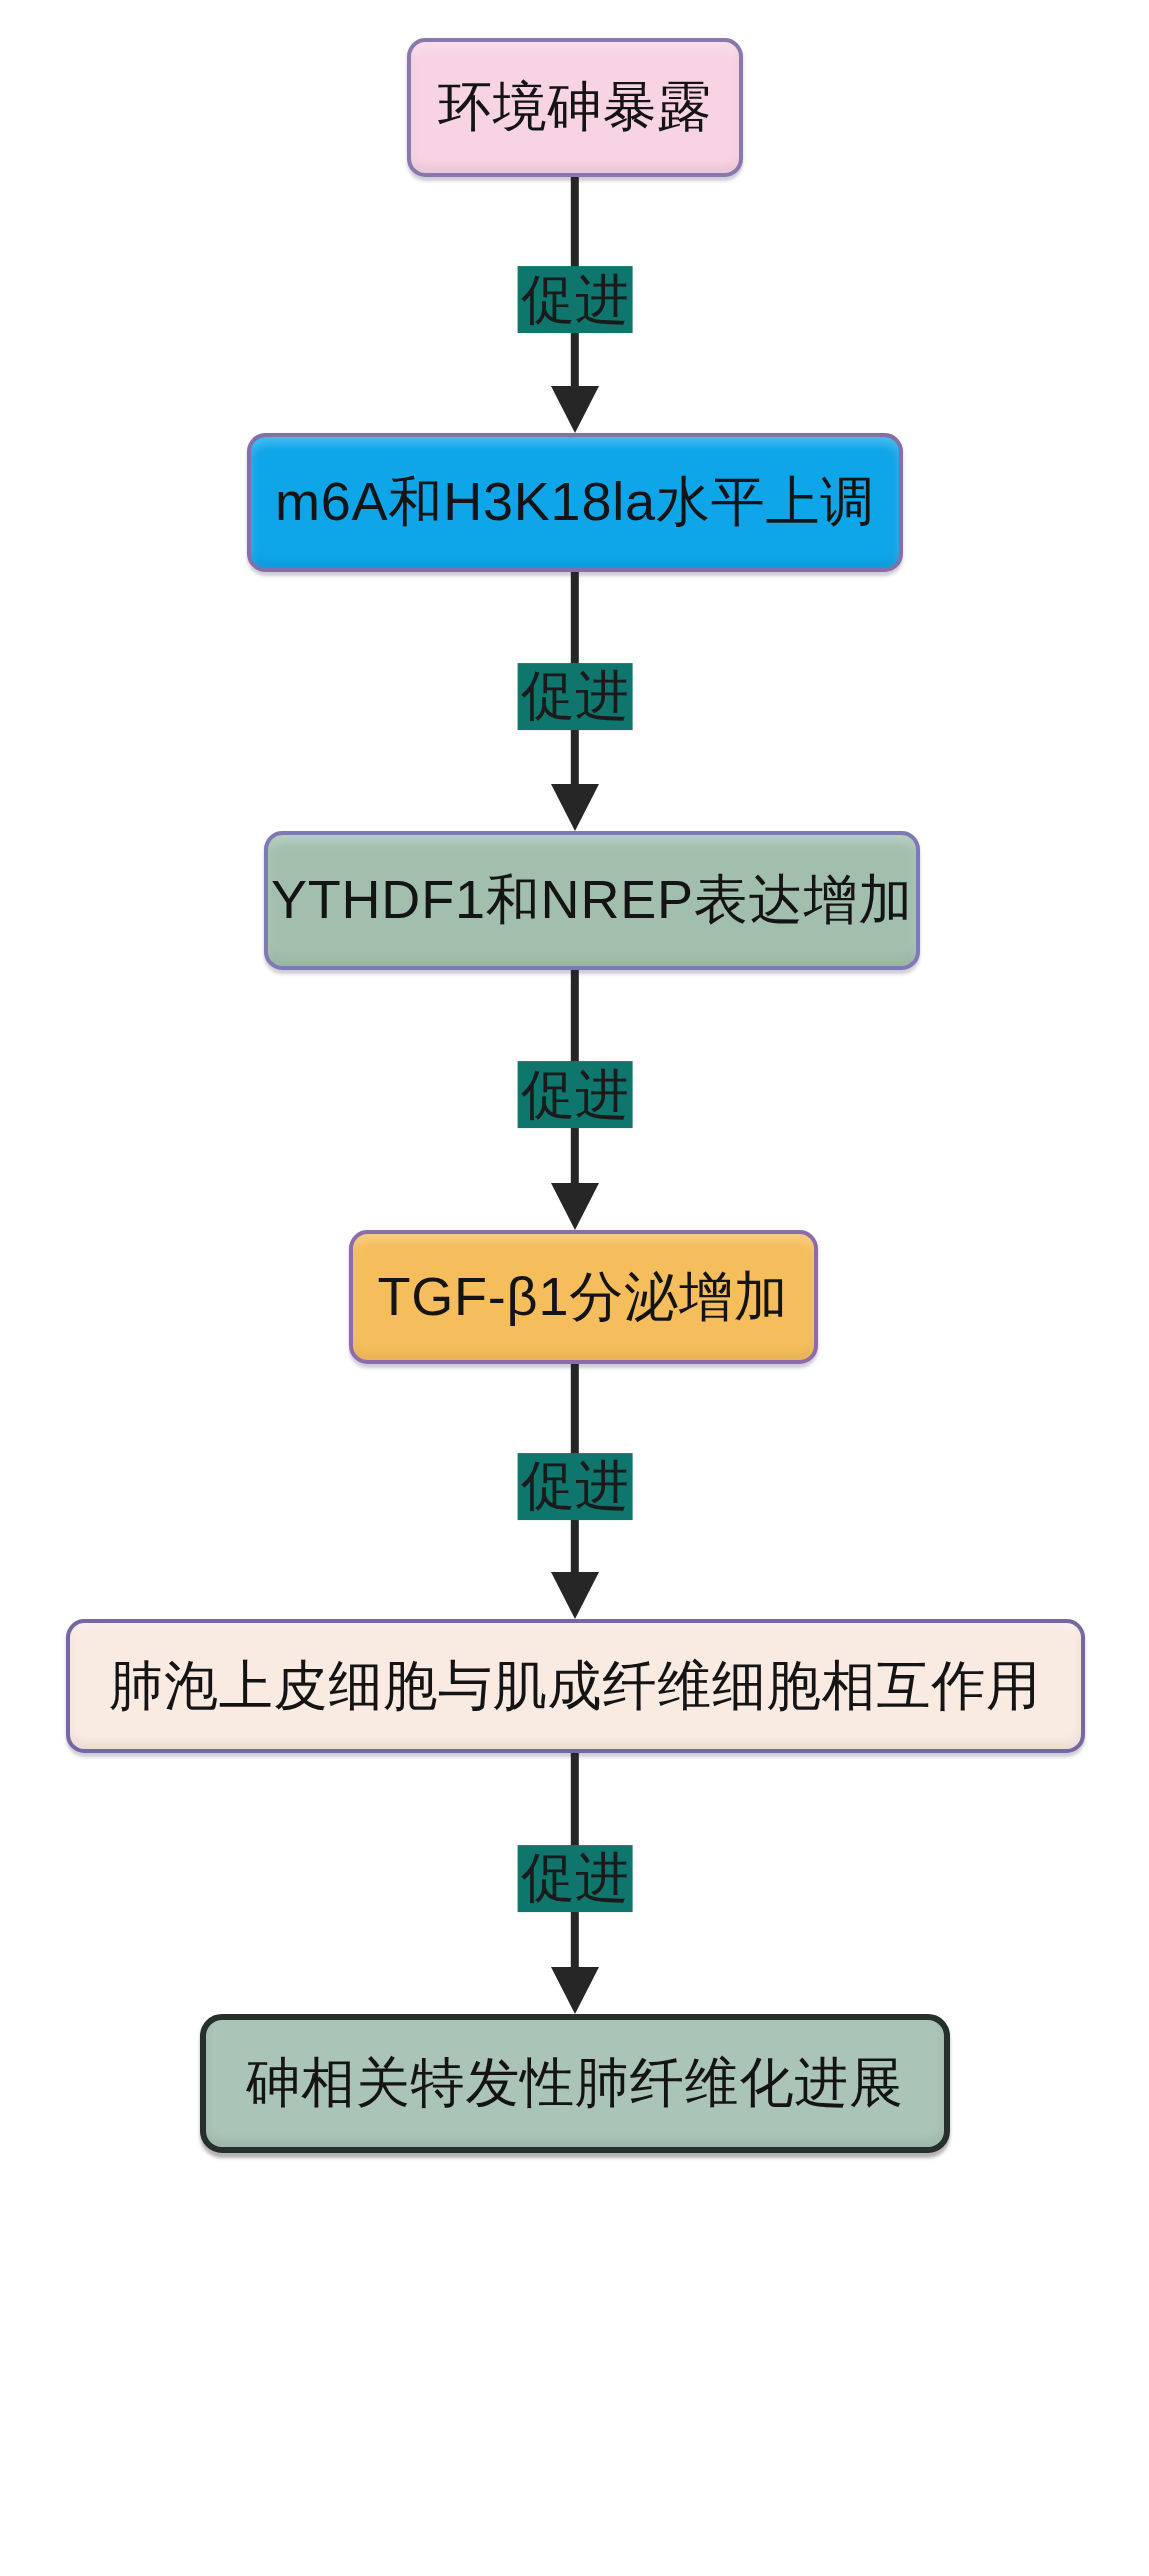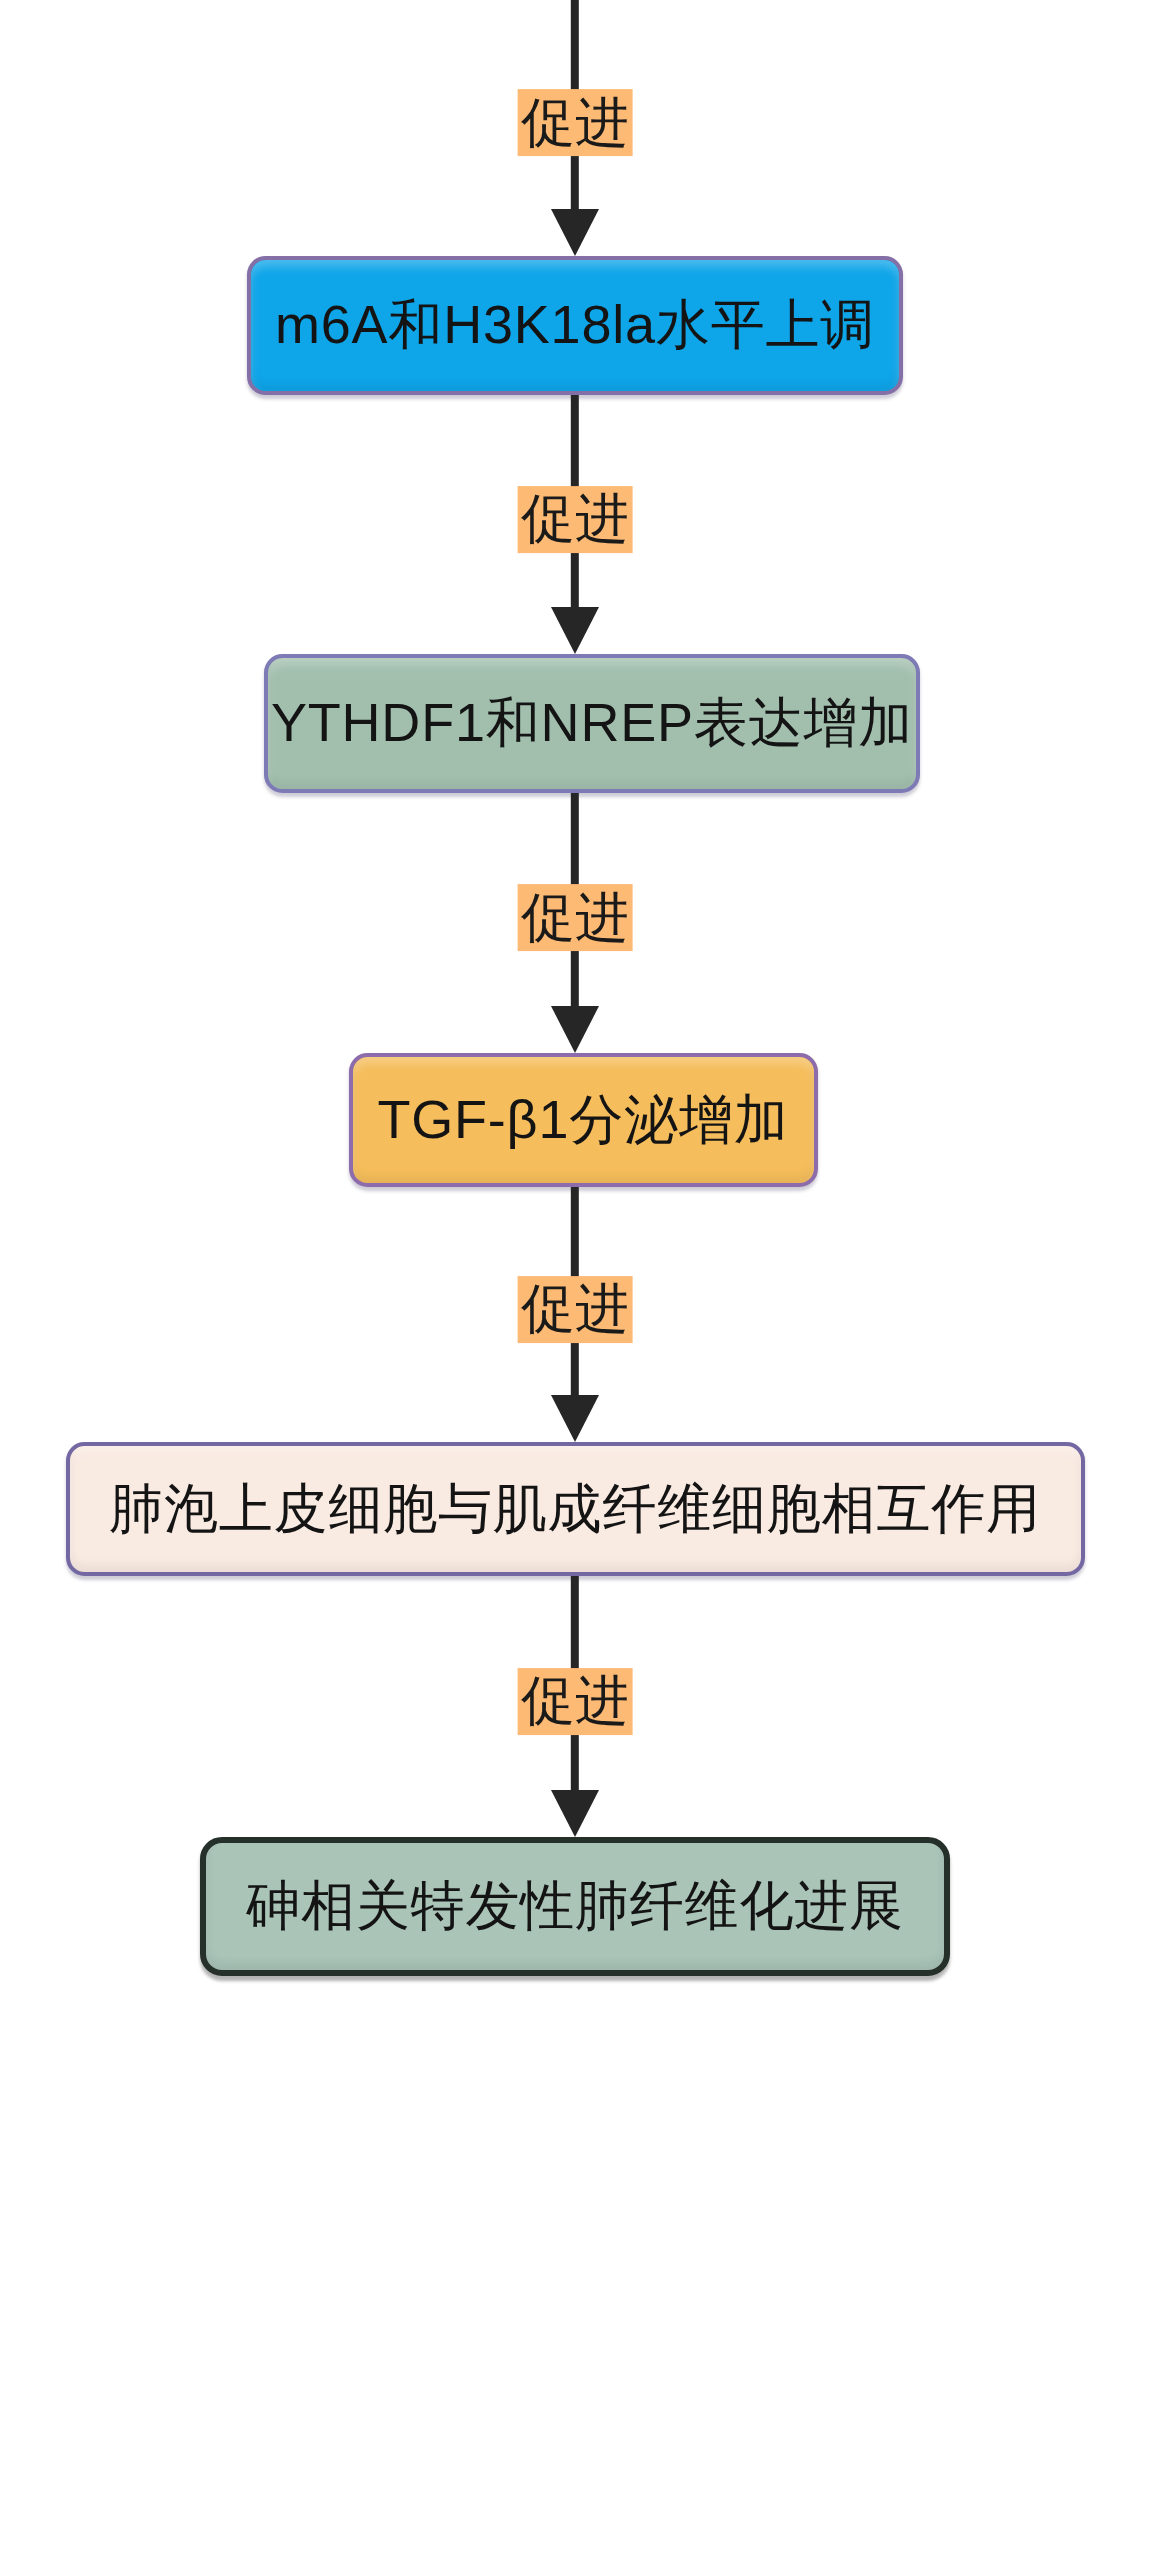--- a/index.html
+++ b/index.html
@@ -52,34 +52,37 @@
     position:absolute; left:50%; bottom:0;
     transform:translateX(-50%);
     width:0; height:0;
     border-left:24.4px solid transparent;
     border-right:24.4px solid transparent;
     border-top:47px solid #262626;
   }
   .edge .label {
     position:absolute; left:50%; top:50%;
     transform:translate(-50%,-58%);
-    background:#fdba74;
+    background:#0f766e;
     color:#1a1a1a;
     font-size:54px;
     line-height:1.18;
     padding:1.7px 3.4px;
     white-space:nowrap;
   }
 </style>
 </head>
 <body>
 
 <div class="canvas">
   <div class="flow">
 
+    <div class="node node-1">
+      <span>环境砷暴露</span>
+    </div>
 
     <div class="edge edge-1">
       <div class="shaft"></div>
       <div class="head"></div>
       <div class="label">促进</div>
     </div>
 
     <div class="node node-2">
       <span>m6A和H3K18la水平上调</span>
     </div>

